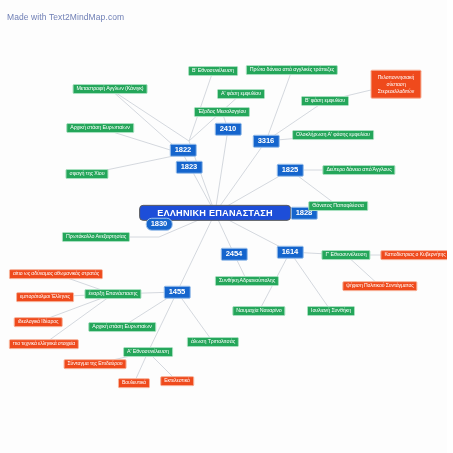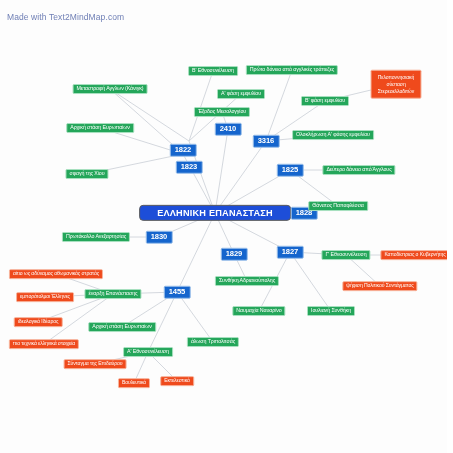--- a/index.html
+++ b/index.html
@@ -130,24 +130,24 @@
     </svg>
 
   <div id="node-layer">
       <div class="node root" style="left: 215px; top: 213px;">ΕΛΛΗΝΙΚΗ ΕΠΑΝΑΣΤΑΣΗ</div>
       <div class="node year" style="left: 177px; top: 292px;">1455</div>
       <div class="node year" style="left: 183px; top: 150px;">1822</div>
       <div class="node year" style="left: 189px; top: 141px; margin-top: 26px;">1823</div>
       <div class="node year" style="left: 266px; top: 141px;">3316</div>
       <div class="node year" style="left: 290px; top: 170px;">1825</div>
       <div class="node year" style="left: 228px; top: 129px;">2410</div>
-      <div class="node year" style="left: 290px; top: 252px;">1827</div>
+      <div class="node year" style="left: 290px; top: 252px;">1614</div>
       <div class="node year" style="left: 292px; top: 213px; margin-left: 12px;">1828</div>
-      <div class="node year" style="left: 234px; top: 254px;">1829</div>
-      <div class="node year" style="left: 159px; top: 237px;">1830</div>
+      <div class="node year" style="left: 234px; top: 254px;">2454</div>
+      <div class="node year" style="left: 159px; top: 224px; border-radius: 6px;">1830</div>
       <div class="node green" style="left: 110px; top: 89px;">Μεταστροφή Αγγλων (Κάνιγκ)</div>
       <div class="node green" style="left: 100px; top: 128px;">Αρχική στάση Ευρωπαίων</div>
       <div class="node green" style="left: 87px; top: 174px;">σφαγή της Χίου</div>
       <div class="node green" style="left: 213px; top: 71px;">Β' Εθνοσυνέλευση</div>
       <div class="node green" style="left: 241px; top: 94px;">Α' φάση εμφυλίου</div>
       <div class="node green" style="left: 222px; top: 112px;">Έξοδος Μεσολογγίου</div>
       <div class="node green" style="left: 292px; top: 70px;">Πρώτο δάνειο από αγγλικές τράπεζες</div>
       <div class="node green" style="left: 325px; top: 101px;">Β' φάση εμφυλίου</div>
       <div class="node green" style="left: 333px; top: 135px;">Ολοκλήρωση Α' φάσης εμφυλίου</div>
       <div class="node green" style="left: 359px; top: 170px;">Δεύτερο δάνειο από Άγγλους</div>

